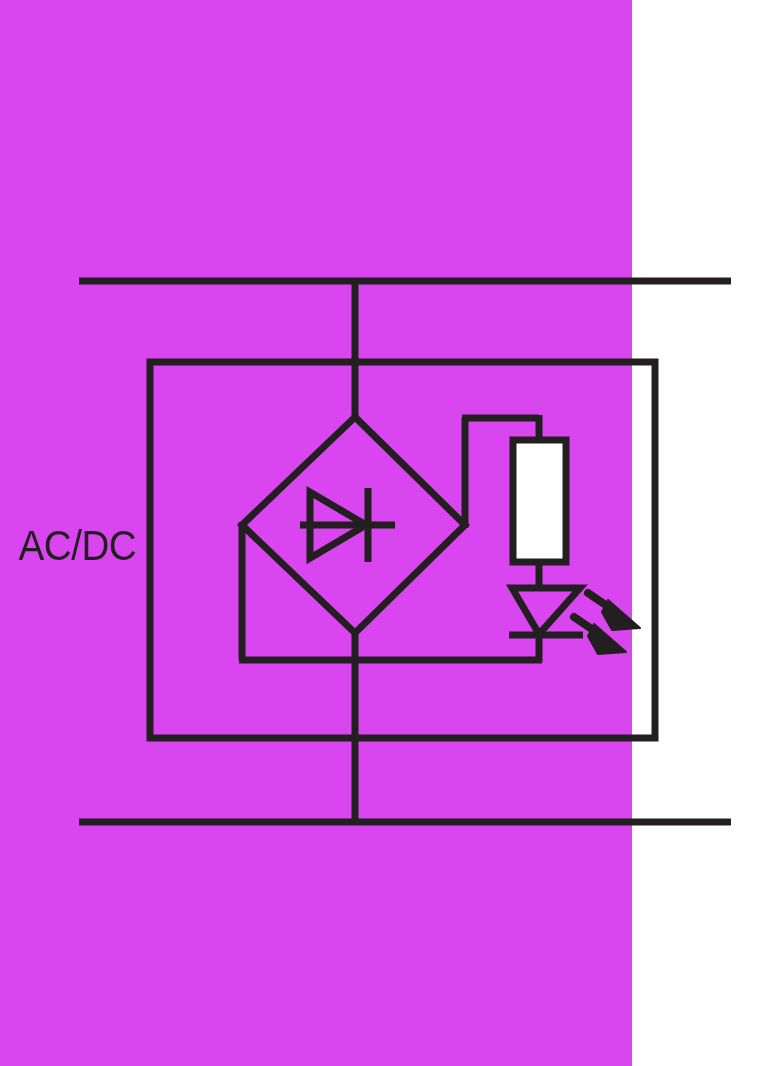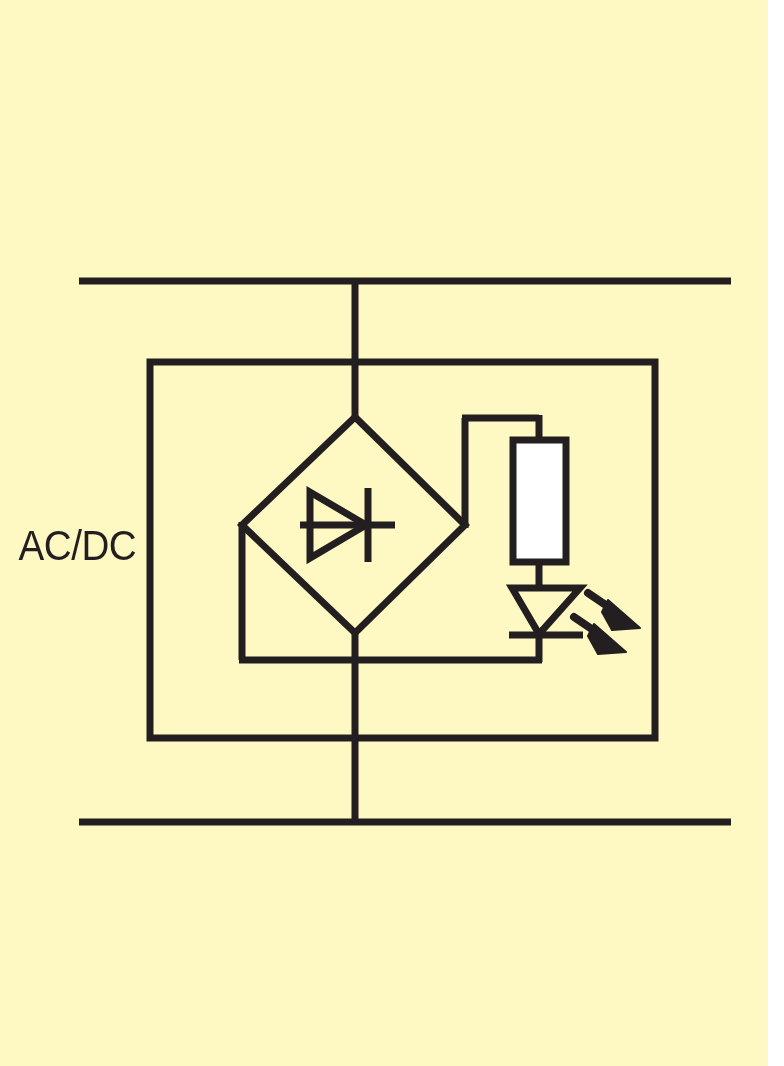--- a/index.html
+++ b/index.html
@@ -9,23 +9,23 @@
     background: #ffffff;
   }
   body {
     width: 784px;
     height: 1066px;
     overflow: hidden;
     font-family: "Liberation Sans", sans-serif;
   }
   #diagram-root {
     position: relative;
-    width: 768px;
+    width: 632px;
     height: 1066px;
-    background: #fef9c3;
+    background: #d946ef;
   }
   #schematic-svg {
     position: absolute;
     left: 0;
     top: 0;
     width: 784px;
     height: 1066px;
     display: block;
   }
   .label-text {

